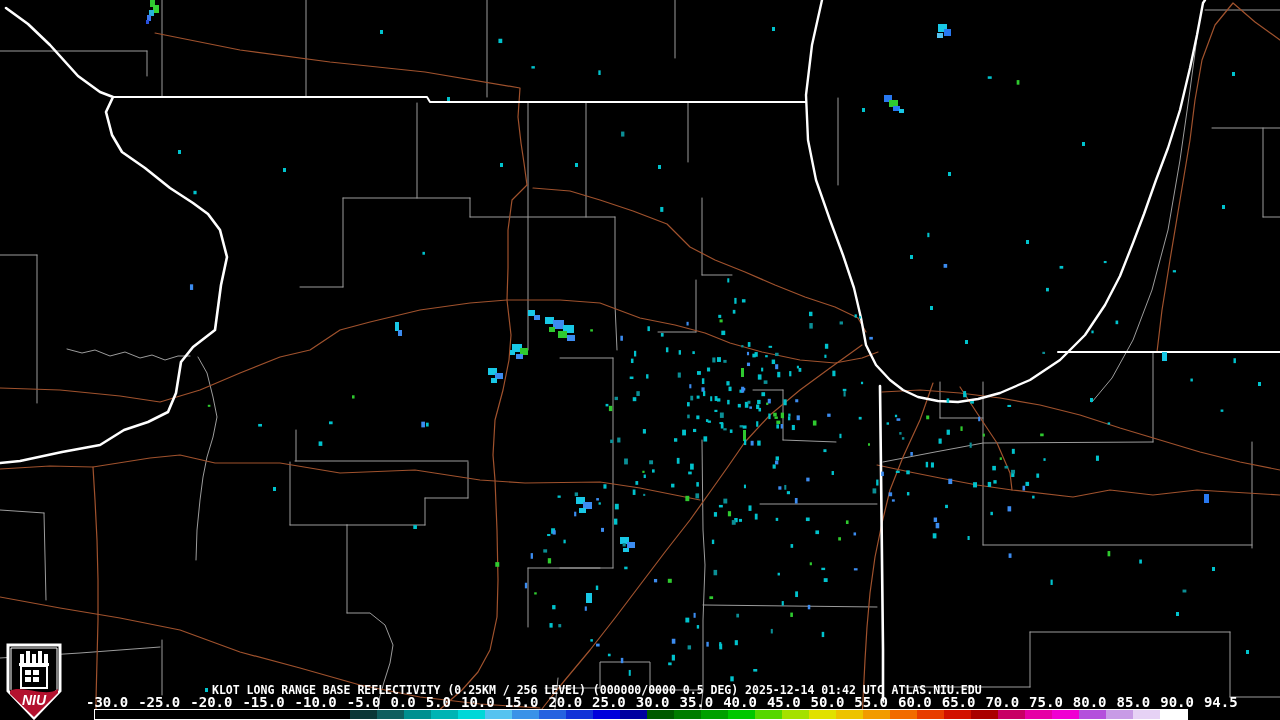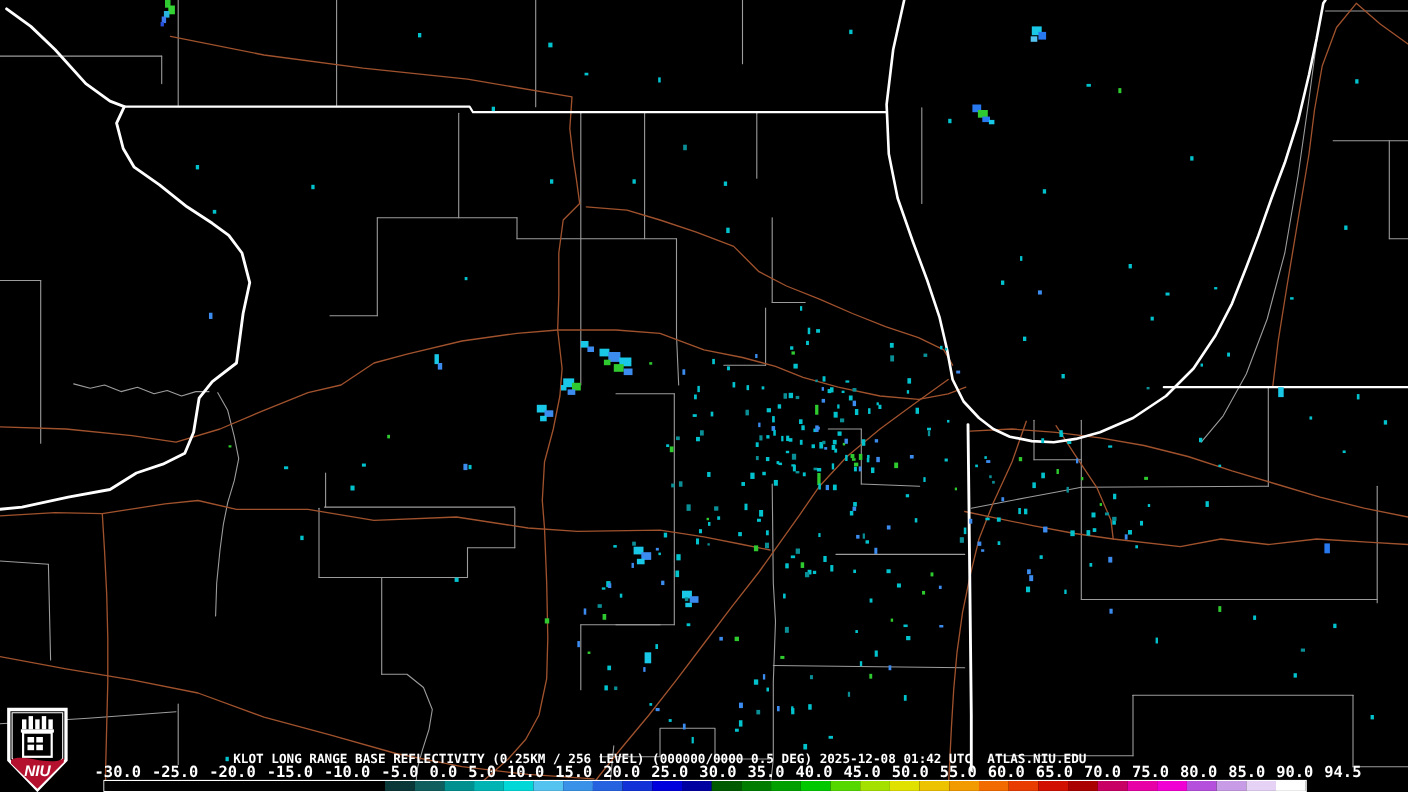--- a/index.html
+++ b/index.html
@@ -1,21 +1,21 @@
 <!DOCTYPE html>
 <html><head>
 <meta charset="utf-8">
 <style>
   html,body{margin:0;padding:0;background:#000;}
   body{width:1280px;height:720px;position:relative;overflow:hidden;
        font-family:"DejaVu Sans Mono","Liberation Mono",monospace;}
   #map-svg{position:absolute;left:0;top:0;}
   .overlay{position:absolute;color:#fff;white-space:pre;}
   #title-line{left:212px;top:684px;font-size:11.5px;font-weight:700;letter-spacing:0;line-height:13px;}
-  #title-line .site{margin-left:14px;}
+  #title-line .site{margin-left:8px;}
   #scale-labels{left:86px;top:696px;width:1152px;display:flex;justify-content:space-between;
                 font-size:14px;font-weight:700;line-height:13px;}
   #colorbar{position:absolute;left:94px;top:709px;width:1092px;height:9px;
             border:1px solid #fff;display:flex;}
   #colorbar .seg{height:100%;}
   #niu-logo{position:absolute;left:4px;top:642px;}
 </style>
 </head>
 <body>
 
@@ -495,21 +495,21 @@
       <rect x="1090" y="398" width="3" height="4" fill="#00c3cd"></rect>
       <rect x="930" y="306" width="3" height="4" fill="#00c3cd"></rect>
       <rect x="965" y="340" width="3" height="4" fill="#00c3cd"></rect>
       <rect x="910" y="255" width="3" height="4" fill="#00c3cd"></rect>
       <rect x="273" y="487" width="3" height="4" fill="#00c3cd"></rect>
       <rect x="283" y="168" width="3" height="4" fill="#00c3cd"></rect>
       <rect x="447" y="97" width="3" height="4" fill="#00c3cd"></rect>
     </g>
 </svg>
 
-<div id="title-line" class="overlay"><span>KLOT LONG RANGE BASE REFLECTIVITY (0.25KM / 256 LEVEL) (000000/0000 0.5 DEG) 2025-12-08 01:42 UTC</span><span class="site">ATLAS.NIU.EDU</span></div>
+<div id="title-line" class="overlay"><span>KLOT LONG RANGE BASE REFLECTIVITY (0.25KM / 256 LEVEL) (000000/0000 0.5 DEG) 2025-12-14 01:42 UTC</span><span class="site">ATLAS.NIU.EDU</span></div>
 
 <div id="scale-labels" class="overlay"><span>-30.0</span><span>-25.0</span><span>-20.0</span><span>-15.0</span><span>-10.0</span><span>-5.0</span><span>0.0</span><span>5.0</span><span>10.0</span><span>15.0</span><span>20.0</span><span>25.0</span><span>30.0</span><span>35.0</span><span>40.0</span><span>45.0</span><span>50.0</span><span>55.0</span><span>60.0</span><span>65.0</span><span>70.0</span><span>75.0</span><span>80.0</span><span>85.0</span><span>90.0</span><span>94.5</span></div>
 
 <div id="colorbar">
     <div class="seg" style="background: rgb(0, 0, 0); width: 255px;"></div>
     <div class="seg" style="background: rgb(10, 55, 55); flex: 1 1 0%;"></div>
     <div class="seg" style="background: rgb(15, 95, 95); flex: 1 1 0%;"></div>
     <div class="seg" style="background: rgb(0, 144, 144); flex: 1 1 0%;"></div>
     <div class="seg" style="background: rgb(0, 180, 180); flex: 1 1 0%;"></div>
     <div class="seg" style="background: rgb(0, 216, 216); flex: 1 1 0%;"></div>

